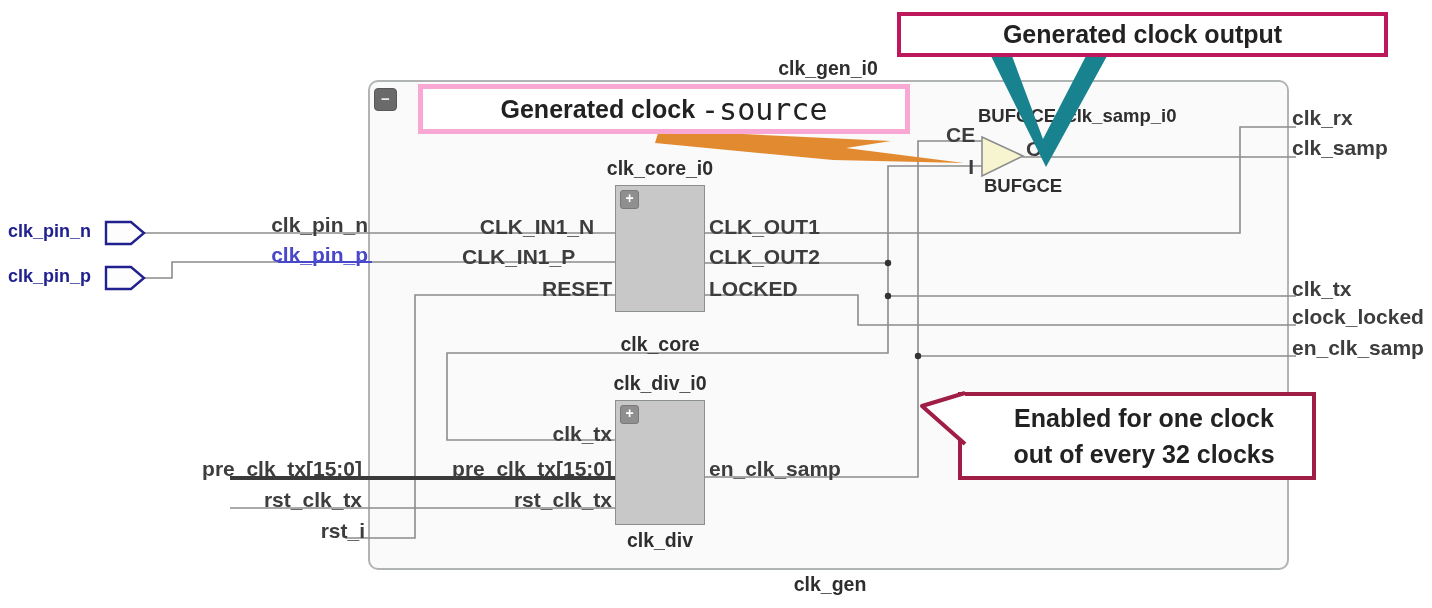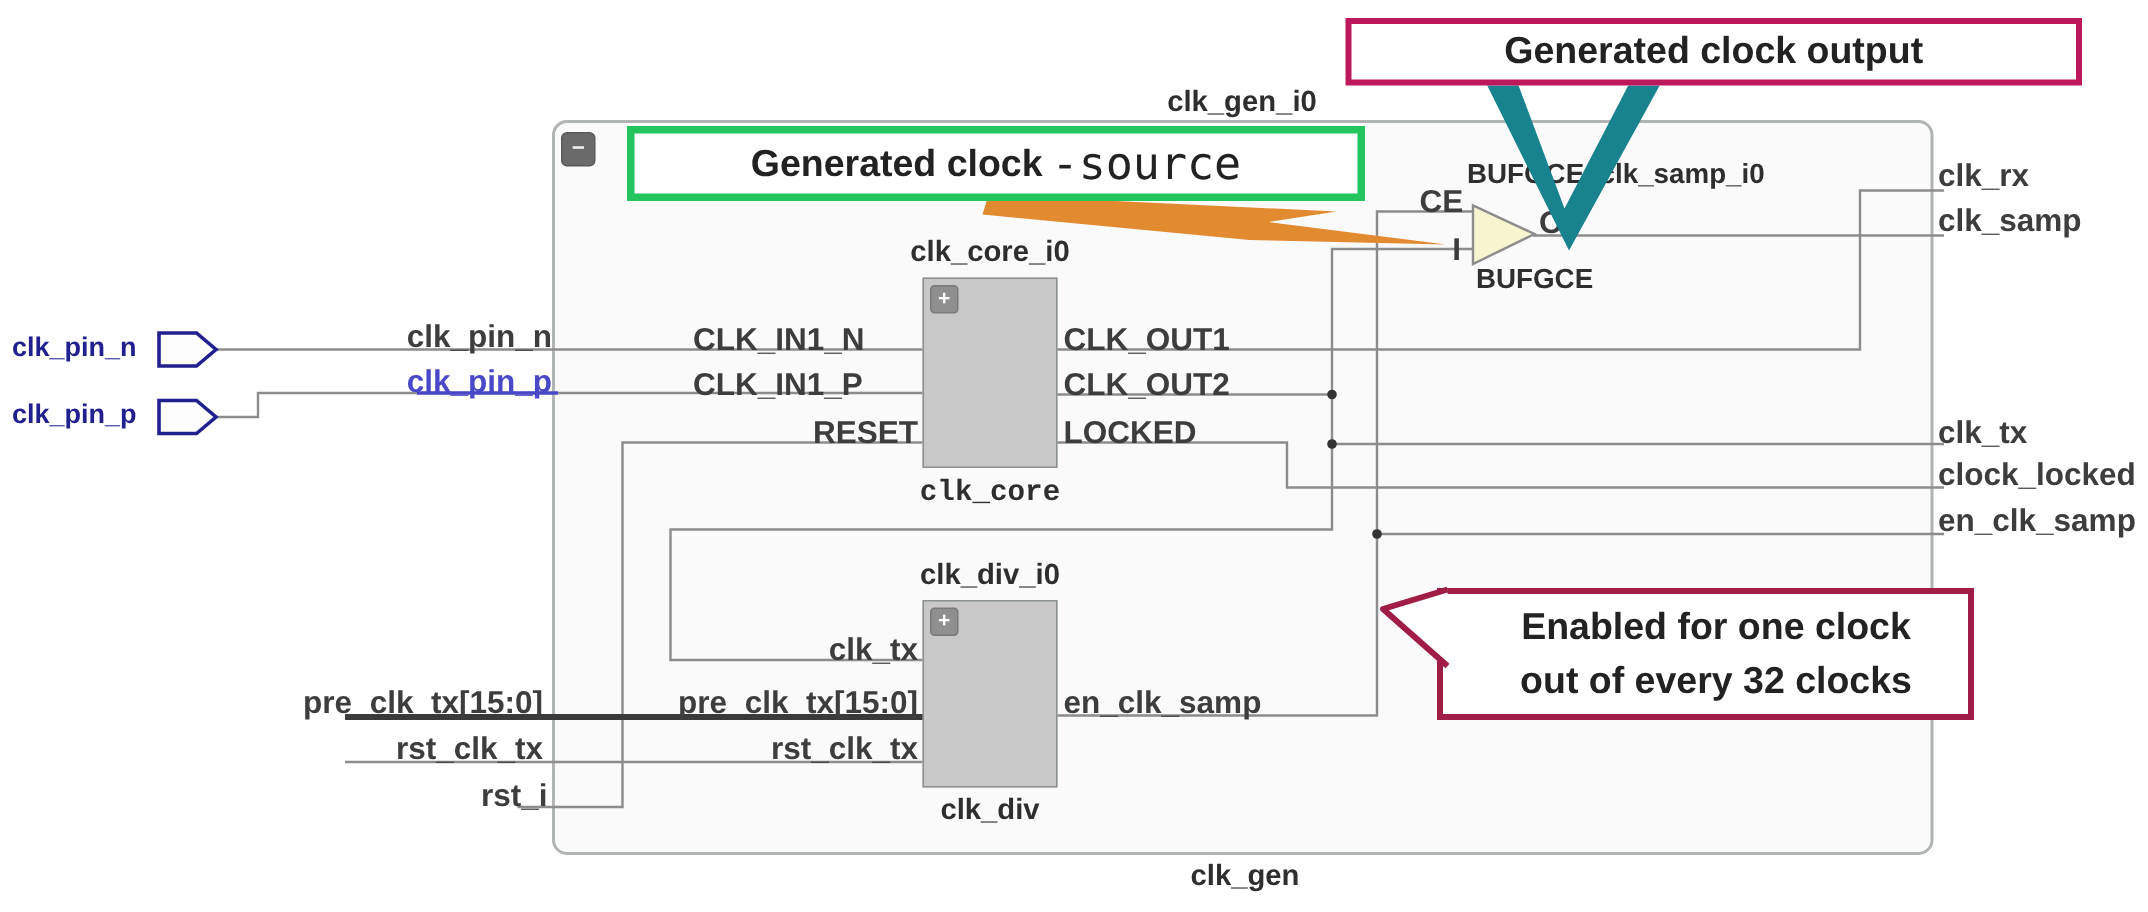--- a/index.html
+++ b/index.html
@@ -30,21 +30,21 @@
   .port{font-size:21px;font-weight:600;color:#3d3d3d;}
   .title{font-size:19.5px;font-weight:600;color:#2e2e2e;text-align:center;}
   .pin-name{font-size:18px;font-weight:bold;color:#20208f;}
   .net-blue{color:#4848c8;}
   .buf-title{font-size:18.5px;font-weight:600;color:#2e2e2e;}
 
   
   .callout{display:flex;align-items:center;justify-content:center;background:#fff;
            font-size:25px;font-weight:600;color:#222;}
   .callout-teal{left:897px;top:12px;width:483px;height:37px;border:4px solid #be185d;}
-  .callout-orange{left:418px;top:84px;width:482px;height:40px;border:5px solid #22c55e;}
+  .callout-orange{left:418px;top:84px;width:482px;height:40px;border:5px solid #f9a8d4;}
   .callout-maroon{left:958px;top:392px;width:336px;height:80px;border:4px solid #a01d45;
                   flex-direction:column;justify-content:center;padding-left:14px;line-height:36px;}
   .code{font-family:"DejaVu Sans Mono",monospace;font-weight:normal;font-size:30px;margin-left:6px;}
 </style>
 </head>
 <body>
 
 <div class="canvas">
 
   <div class="abs outer-block z-outer"></div>
@@ -78,21 +78,21 @@
     <g fill="#333333" stroke="none">
       <circle cx="888" cy="263" r="3.2"></circle>
       <circle cx="888" cy="296" r="3.2"></circle>
       <circle cx="918" cy="356" r="3.2"></circle>
     </g>
     <path d="M106,222 L131,222 L144,233 L131,244 L106,244 Z" fill="#fdfdfd" stroke="#20208f" stroke-width="2.4"></path>
     <path d="M106,267 L131,267 L144,278 L131,289 L106,289 Z" fill="#fdfdfd" stroke="#20208f" stroke-width="2.4"></path>
     <path d="M982,137 L982,176 L1023,156 Z" fill="#f7f4d0" stroke="#8c8c8c" stroke-width="1.6"></path>
   </svg>
 
-  <div class="abs port z-label" style="left:462px;top:215px;width:150px;text-align:left;">CLK_IN1_N</div>
+  <div class="abs port z-label" style="left:462px;top:215px;width:150px;text-align:center;">CLK_IN1_N</div>
   <div class="abs port z-label" style="left:462px;top:245px;width:150px;text-align:left;">CLK_IN1_P</div>
   <div class="abs port z-label" style="left:462px;top:277px;width:150px;text-align:right;">RESET</div>
   <div class="abs port z-label" style="left:709px;top:215px;">CLK_OUT1</div>
   <div class="abs port z-label" style="left:709px;top:245px;">CLK_OUT2</div>
   <div class="abs port z-label" style="left:709px;top:277px;">LOCKED</div>
 
   <div class="abs port z-label" style="left:462px;top:422px;width:150px;text-align:right;">clk_tx</div>
   <div class="abs port z-label" style="left:452px;top:457px;width:160px;text-align:right;">pre_clk_tx[15:0]</div>
   <div class="abs port z-label" style="left:462px;top:488px;width:150px;text-align:right;">rst_clk_tx</div>
   <div class="abs port z-label" style="left:709px;top:457px;">en_clk_samp</div>
@@ -105,28 +105,28 @@
 
   <div class="abs pin-name z-label" style="left:8px;top:221px;">clk_pin_n</div>
   <div class="abs pin-name z-label" style="left:8px;top:266px;">clk_pin_p</div>
 
   <div class="abs port z-label" style="left:1292px;top:106px;">clk_rx</div>
   <div class="abs port z-label" style="left:1292px;top:136px;">clk_samp</div>
   <div class="abs port z-label" style="left:1292px;top:277px;">clk_tx</div>
   <div class="abs port z-label" style="left:1292px;top:305px;">clock_locked</div>
   <div class="abs port z-label" style="left:1292px;top:336px;">en_clk_samp</div>
 
-  <div class="abs port z-label" style="left:946px;top:123px;width:30px;text-align:center;">CE</div>
+  <div class="abs port z-label" style="left:946px;top:123px;width:30px;text-align:left;">CE</div>
   <div class="abs port z-label" style="left:946px;top:155px;width:28px;text-align:right;">I</div>
   <div class="abs port z-label" style="left:1026px;top:137px;">O</div>
   <div class="abs buf-title z-label" style="left:978px;top:105px;">BUFGCE_clk_samp_i0</div>
   <div class="abs buf-title z-label" style="left:984px;top:175px;">BUFGCE</div>
 
   <div class="abs title z-label" style="left:565px;top:157px;width:190px;">clk_core_i0</div>
-  <div class="abs title z-label" style="left:565px;top:317px;width:190px;font-family:Liberation Mono, monospace;">clk_core</div>
+  <div class="abs title z-label" style="left:565px;top:333px;width:190px;">clk_core</div>
   <div class="abs title z-label" style="left:565px;top:372px;width:190px;">clk_div_i0</div>
   <div class="abs title z-label" style="left:565px;top:529px;width:190px;">clk_div</div>
   <div class="abs title z-label" style="left:728px;top:57px;width:200px;">clk_gen_i0</div>
   <div class="abs title z-label" style="left:730px;top:573px;width:200px;">clk_gen</div>
 
   <svg class="layer z-pointer">
     <path fill="#18828e" d="M991,56 L1046,167 L1107,56 L1086,56 L1043,139 L1012,56 Z"></path>
     <path fill="#e28a30" d="M659,130 L891,141 L846,148 L964,163 L833,160 L655,143 Z"></path>
   </svg>
 

